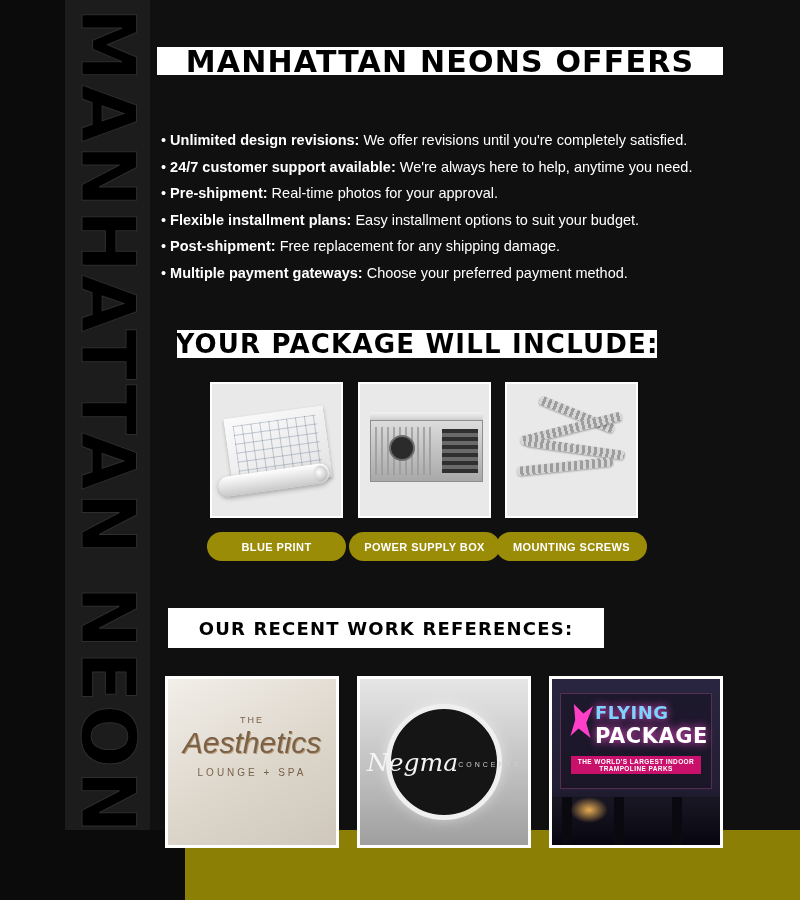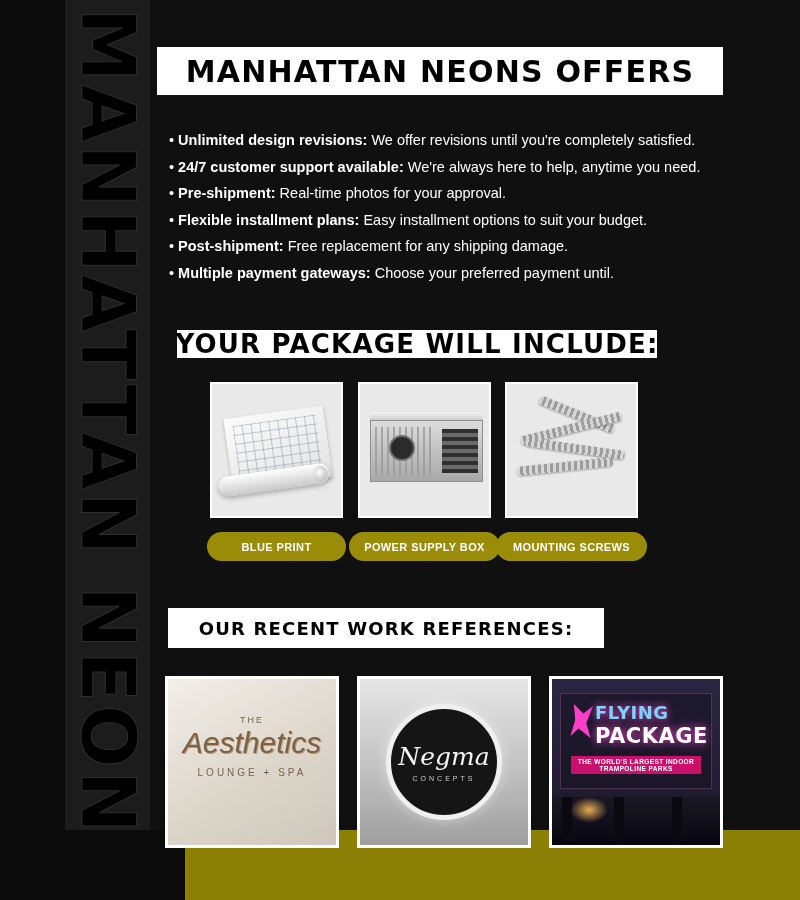--- a/index.html
+++ b/index.html
@@ -66,40 +66,39 @@
     font-weight: 900;
     letter-spacing: 1.2px;
     display: flex;
     align-items: center;
     justify-content: center;
     text-align: center;
     white-space: nowrap;
   }
   #h-offers {
     left: 157px; top: 47px;
-    width: 566px; height: 48px;
+    width: 566px; height: 28px;
     font-size: 30px;
   }
   #h-package {
     left: 177px; top: 330px;
     width: 480px; height: 28px;
     font-size: 26px;
   }
   #h-references {
     left: 168px; top: 608px;
     width: 436px; height: 40px;
     font-size: 18px;
   }
 
   
   .bullets {
     position: absolute;
     left: 161px; top: 127px;
     width: 600px;
-    margin-left: 8px;
   }
   .bullet {
     color: #ffffff;
     font-size: 14.5px;
     line-height: 26.5px;
     font-family: "Liberation Sans", sans-serif;
     white-space: nowrap;
   }
   .bullet .dot { margin-right: 4px; }
   .bullet b { font-weight: 700; }
@@ -242,21 +241,21 @@
     position:absolute; inset:0;
     background: linear-gradient(180deg,#e6e6e6 0%,#bdbdbd 60%,#9f9f9f 100%);
   }
   .ref1-disc {
     position:absolute; left:50%; top:50%;
     transform:translate(-50%,-50%);
     width:116px; height:116px; border-radius:50%;
     background:#151515;
     border:5px solid #efefef;
     box-shadow:0 0 14px rgba(255,255,255,.45);
-    display:flex; flex-direction:column; align-items:center; justify-content:center;
+    display:flex; flex-direction:row; align-items:center; justify-content:center;
   }
   .ref1-main { color:#f4f4f4; font-family:"DejaVu Serif", serif; font-style:italic; font-size:25px; }
   .ref1-sub { color:#cfcfcf; font-size:7px; letter-spacing:3px; margin-top:4px; }
 
   .ref2-bg {
     position:absolute; inset:0;
     background: linear-gradient(180deg,#2a2540 0%,#241f36 62%,#0f0d17 100%);
   }
   .ref2-sign {
     position:absolute; left:8px; top:14px; right:8px; height:96px;
@@ -329,21 +328,21 @@
     <div class="bullet">
       <span class="dot">•</span><b>Pre-shipment:</b><span> Real-time photos for your approval.</span>
     </div>
     <div class="bullet">
       <span class="dot">•</span><b>Flexible installment plans:</b><span> Easy installment options to suit your budget.</span>
     </div>
     <div class="bullet">
       <span class="dot">•</span><b>Post-shipment:</b><span> Free replacement for any shipping damage.</span>
     </div>
     <div class="bullet">
-      <span class="dot">•</span><b>Multiple payment gateways:</b><span> Choose your preferred payment until.</span>
+      <span class="dot">•</span><b>Multiple payment gateways:</b><span> Choose your preferred payment method.</span>
     </div>
   </div>
 
   <div class="heading-bar" id="h-package">YOUR PACKAGE WILL INCLUDE:</div>
 
   <div class="pkg-row">
 
     <div class="pkg-item i0">
       <div class="pkg-thumb">
         <div class="bp-sheet">

